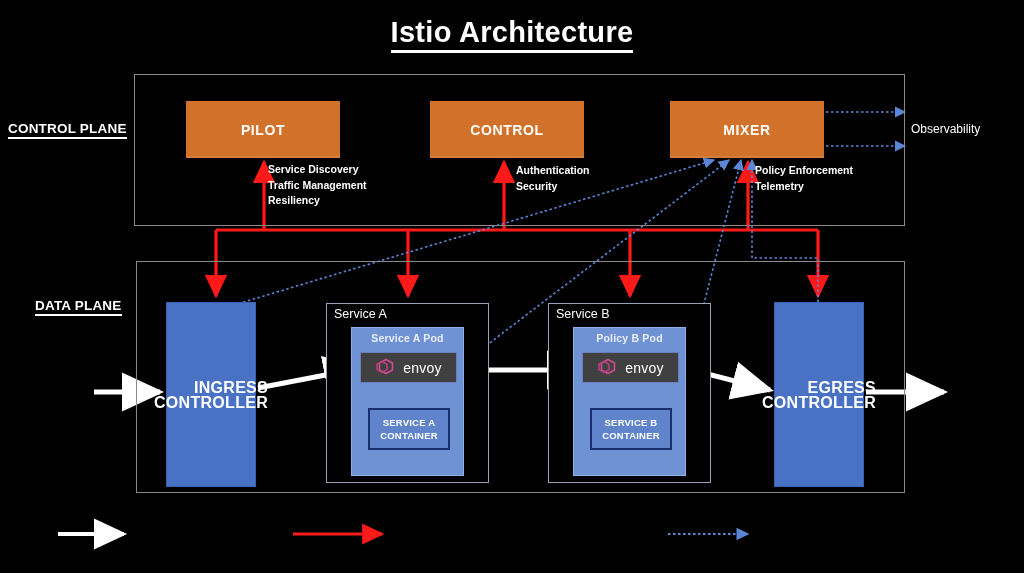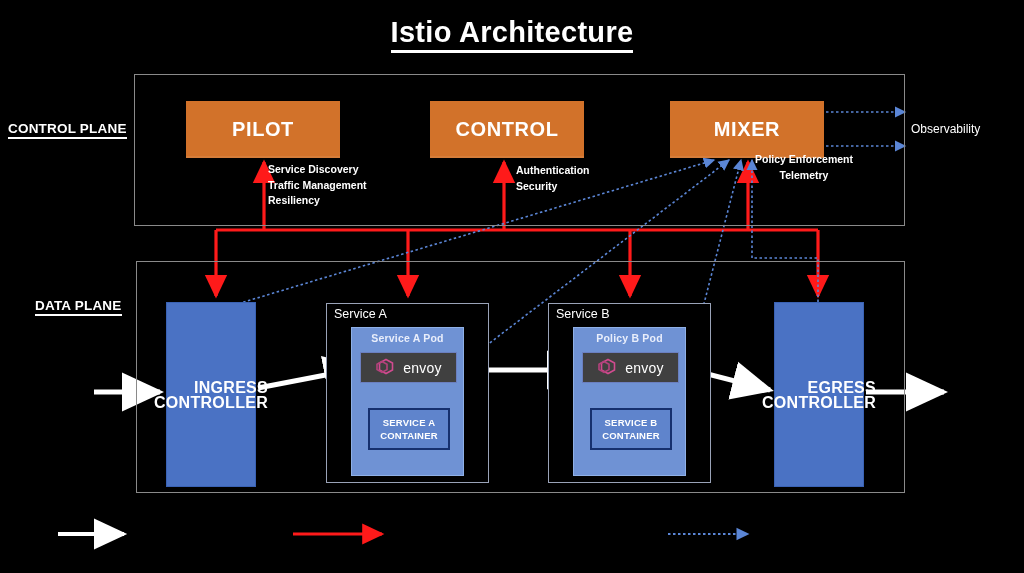--- a/index.html
+++ b/index.html
@@ -29,34 +29,34 @@
     letter-spacing:.2px;white-space:nowrap;
   }
   .plane-label span{border-bottom:2px solid #fff;padding-bottom:1px;}
   #control-plane-label{left:8px;top:121px;}
   #data-plane-label{left:35px;top:298px;}
 
   
   .cp-box{
     position:absolute;background:#d2722a;
     display:flex;align-items:center;justify-content:center;
-    font-size:20px;font-weight:bold;color:#fff;letter-spacing:.6px;
+    font-size:14px;font-weight:bold;color:#fff;letter-spacing:.6px;
     box-shadow:inset 0 -2px 0 rgba(255,255,255,.08);
   }
   #pilot-box{left:186px;top:101px;width:154px;height:57px;}
   #citadel-box{left:430px;top:101px;width:154px;height:57px;}
   #mixer-box{left:670px;top:101px;width:154px;height:57px;}
 
   .cp-note{
     position:absolute;font-size:10.5px;font-weight:bold;line-height:15.5px;
     color:#fff;white-space:nowrap;
   }
   #pilot-note{left:268px;top:162px;}
   #citadel-note{left:516px;top:163px;}
-  #mixer-note{left:755px;top:152px;text-align:center;}
+  #mixer-note{left:755px;top:163px;}
 
   #observability-label{
     position:absolute;left:911px;top:122px;font-size:12px;color:#fff;white-space:nowrap;
   }
 
   
   .dp-controller{
     position:absolute;background:#4a72c4;border:1px solid #3a62b4;
     display:flex;align-items:center;justify-content:center;text-align:right;
     font-size:16px;font-weight:bold;color:#fff;line-height:15px;letter-spacing:.3px;

